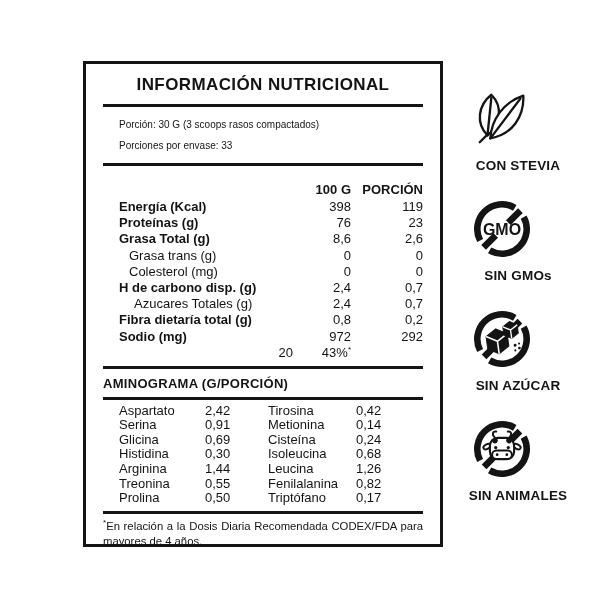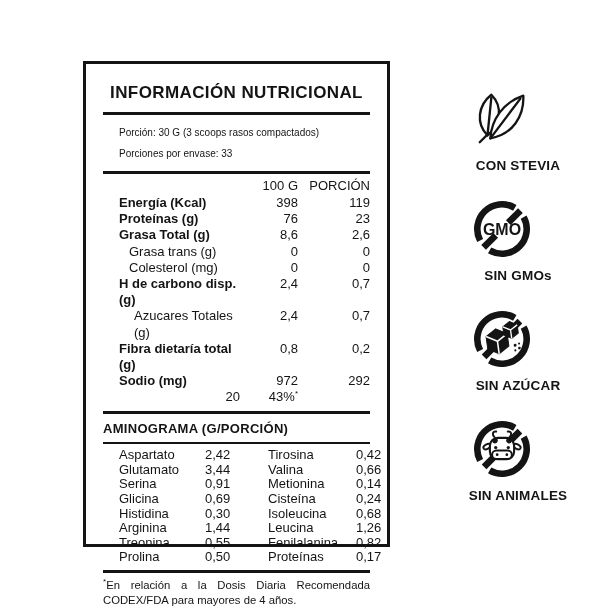--- a/index.html
+++ b/index.html
@@ -3,38 +3,38 @@
 <meta charset="utf-8">
 <style>
   html,body{margin:0;padding:0;}
   body{
     width:610px;height:610px;background:#ffffff;position:relative;
     font-family:"Liberation Sans",sans-serif;color:#141414;
     -webkit-font-smoothing:antialiased;
   }
   
   .panel{
-    position:absolute;left:83px;top:61px;width:307px;height:486px;
+    position:absolute;left:83px;top:61px;width:360px;height:486px;
     border:3px solid #141414;box-sizing:border-box;background:#fff;
-    padding:8px 17px;
+    padding:0 17px;
   }
   .rule{height:3px;background:#141414;}
   .rule.thin{height:2.5px;}
   .title{
     font-size:17px;font-weight:bold;text-align:center;
     letter-spacing:.4px;margin:11px 0 9px 0;
   }
   .serving{padding:7px 0 7px 16px;font-size:10px;line-height:21px;}
   .serving div{white-space:nowrap;}
   .ntable{padding:2px 0 5px 0;}
   .nhead,.nrow{
     display:grid;grid-template-columns:1fr 58px 72px;
     padding-left:16px;font-size:13px;line-height:16.2px;align-items:baseline;
   }
-  .nhead{font-weight:normal;line-height:19px;}
+  .nhead{font-weight:bold;line-height:19px;margin-top:12px;}
   .nval{text-align:right;}
   .nrow.bold .nlabel{font-weight:bold;}
   .nrow.ind1 .nlabel{padding-left:10px;}
   .nrow.ind2 .nlabel{padding-left:15px;}
   sup{font-size:8px;vertical-align:super;line-height:0;}
   .amino-title{
     font-size:13px;font-weight:bold;text-align:left;margin:7px 0 6px 0;
     letter-spacing:.3px;
   }
   .amino{padding:4px 0 5px 0;}
@@ -139,27 +139,20 @@
 
   <div class="amino">
     <div class="arow">
       <span class="aname">Aspartato</span>
       <span class="aval">2,42</span>
       <span></span>
       <span class="aname">Tirosina</span>
       <span class="aval">0,42</span>
     </div>
     <div class="arow">
-      <span class="aname">Glutamato</span>
-      <span class="aval">3,44</span>
-      <span></span>
-      <span class="aname">Valina</span>
-      <span class="aval">0,66</span>
-    </div>
-    <div class="arow">
       <span class="aname">Serina</span>
       <span class="aval">0,91</span>
       <span></span>
       <span class="aname">Metionina</span>
       <span class="aval">0,14</span>
     </div>
     <div class="arow">
       <span class="aname">Glicina</span>
       <span class="aval">0,69</span>
       <span></span>
@@ -184,21 +177,21 @@
       <span class="aname">Treonina</span>
       <span class="aval">0,55</span>
       <span></span>
       <span class="aname">Fenilalanina</span>
       <span class="aval">0,82</span>
     </div>
     <div class="arow">
       <span class="aname">Prolina</span>
       <span class="aval">0,50</span>
       <span></span>
-      <span class="aname">Proteínas</span>
+      <span class="aname">Triptófano</span>
       <span class="aval">0,17</span>
     </div>
   </div>
 
   <div class="rule"></div>
   <div class="footnote"><sup>*</sup><span>En relación a la Dosis Diaria Recomendada CODEX/FDA para mayores de 4 años.</span></div>
 </div>
 
 <div class="badges">
 

